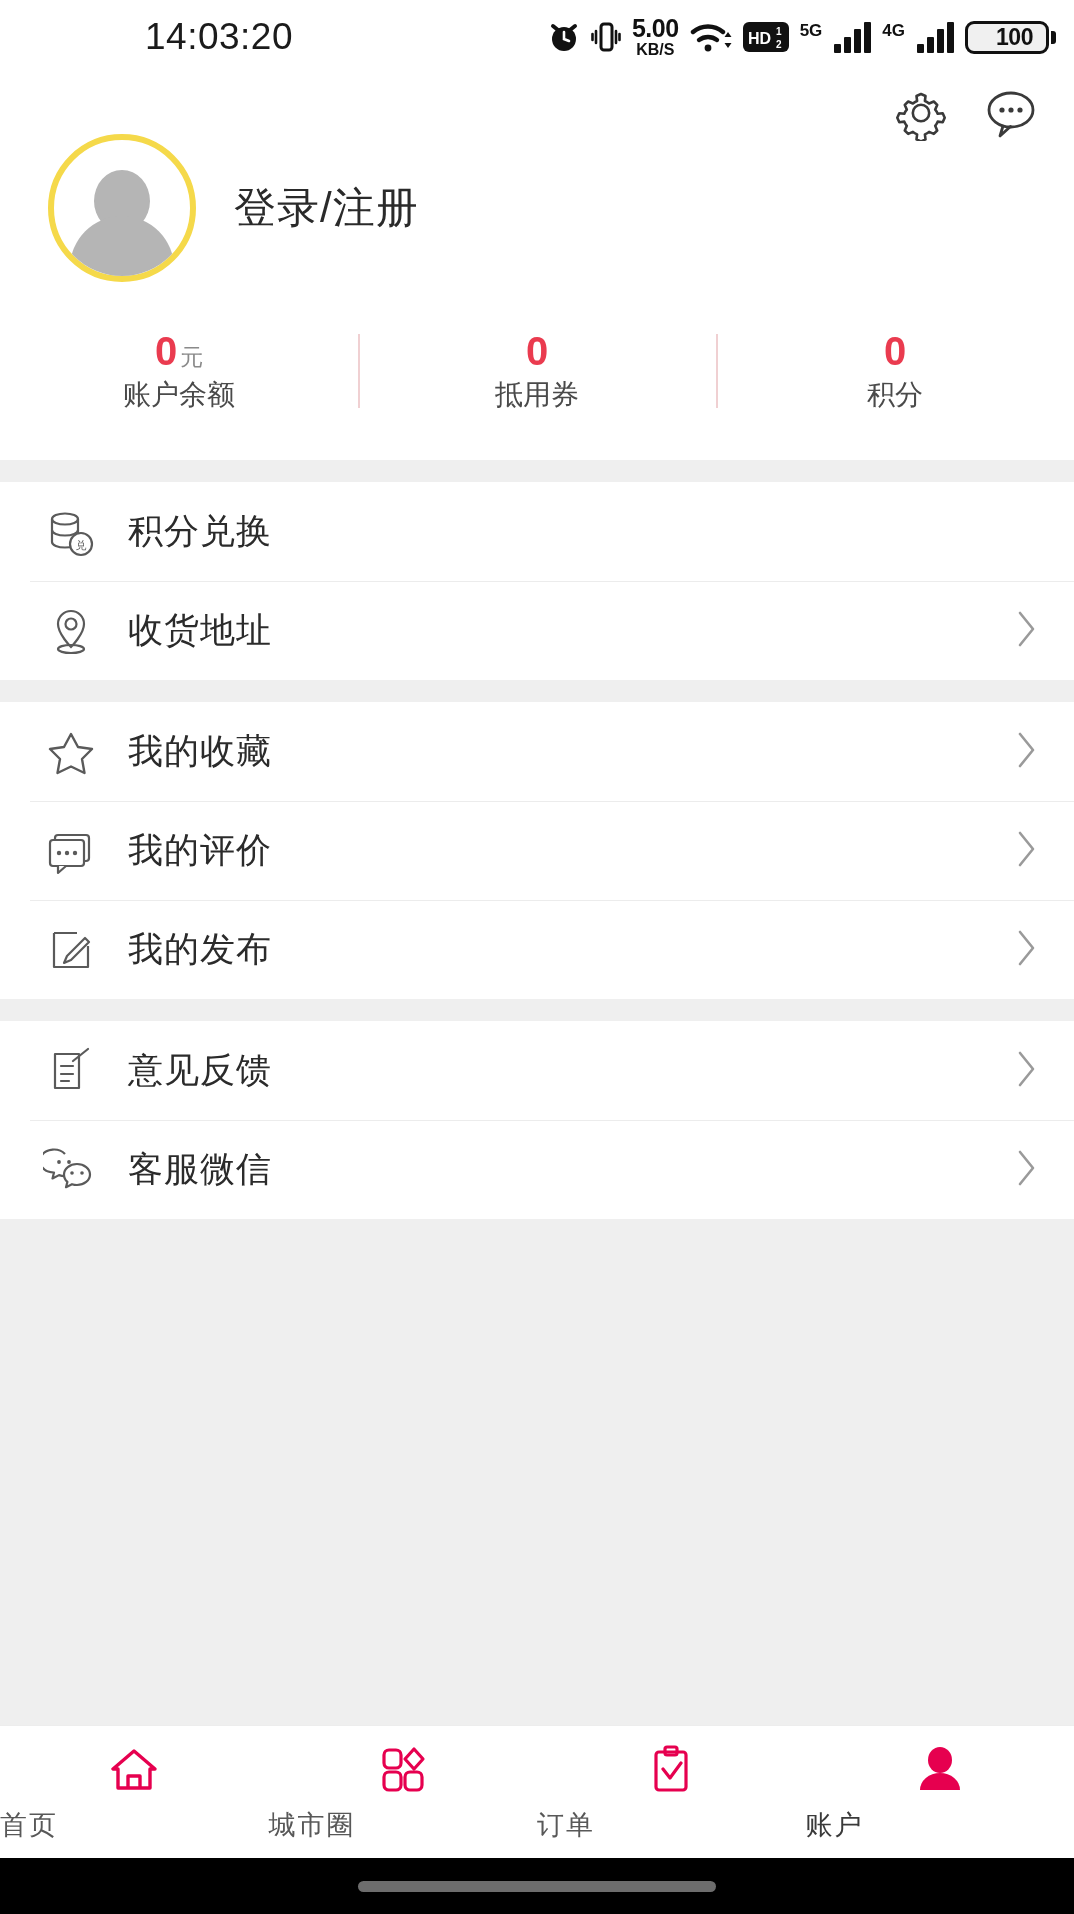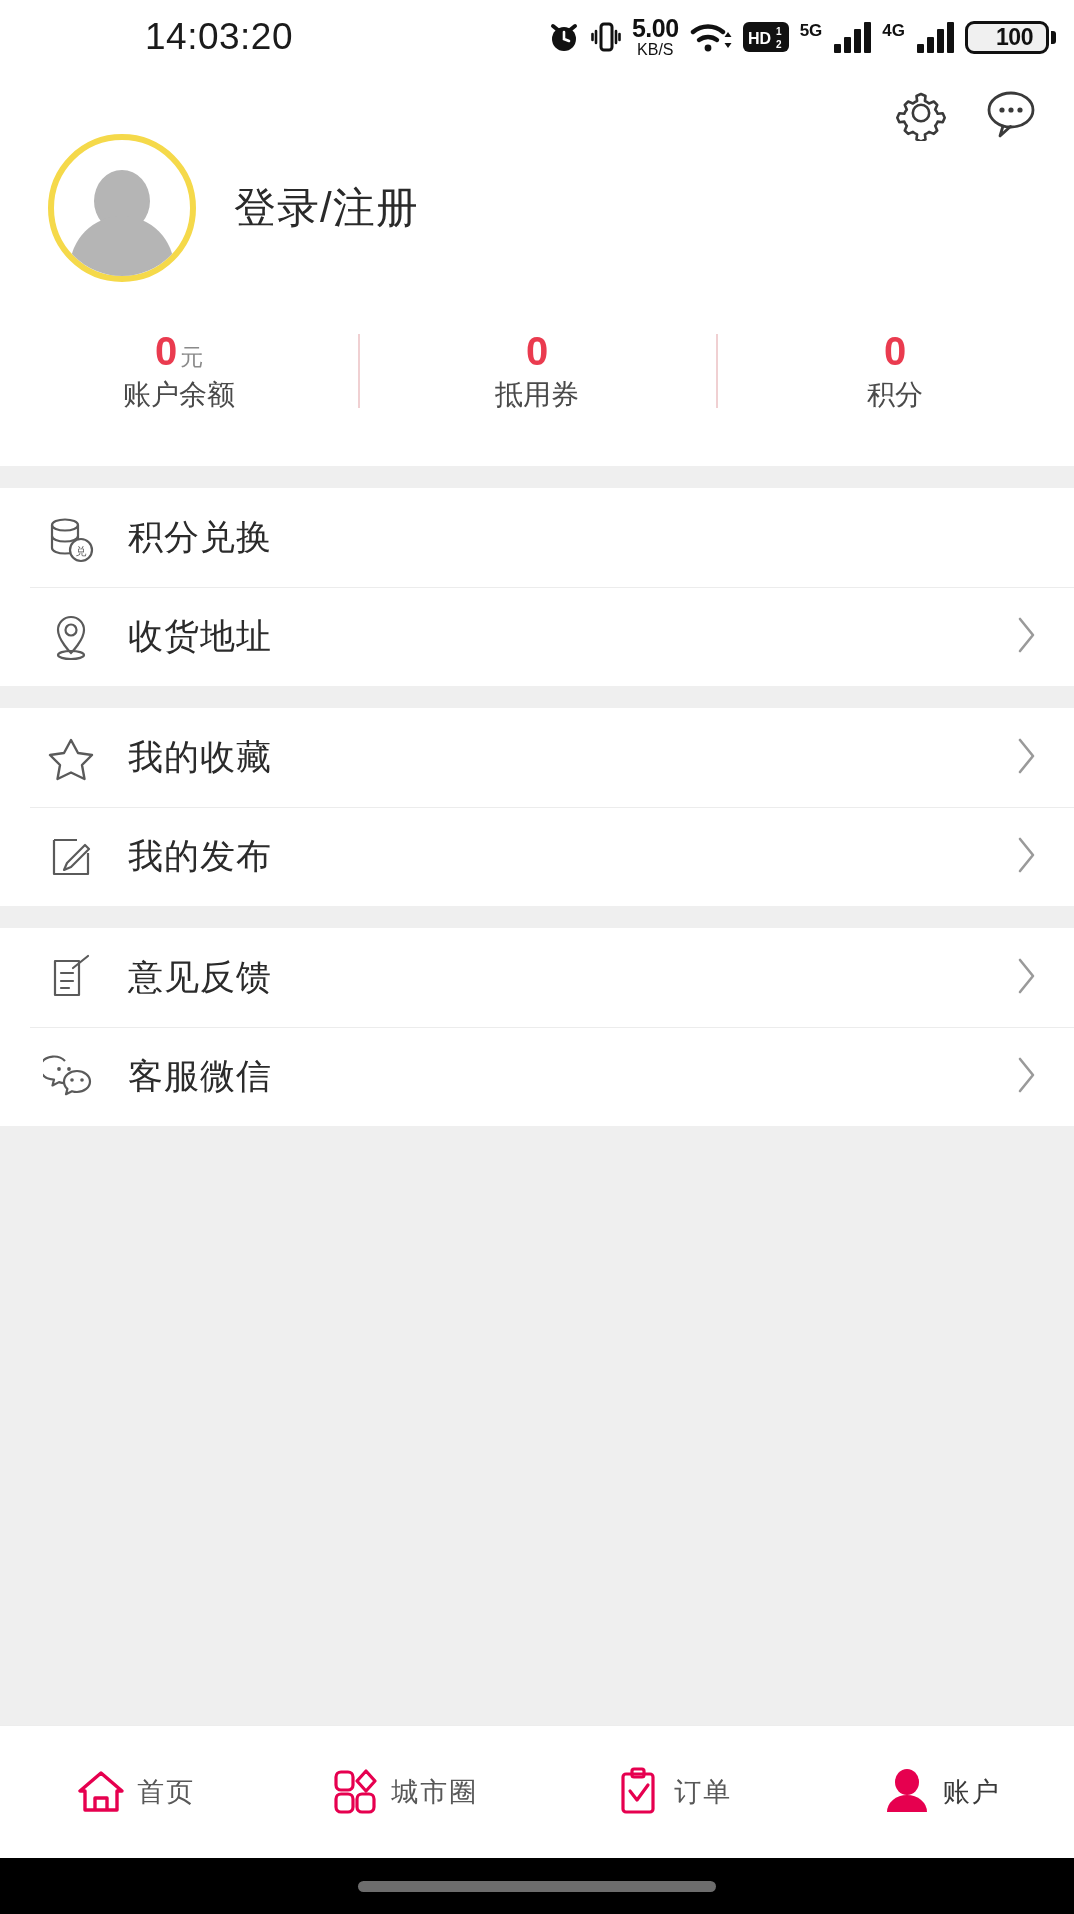--- a/index.html
+++ b/index.html
@@ -20,37 +20,37 @@
     position:absolute; left:145px; top:50%; transform:translateY(-50%);
     font-size:37px; font-weight:500; color:#1b1b1b; letter-spacing:.5px;
   }
   .sb-icons {
     position:absolute; right:18px; top:50%; transform:translateY(-50%);
     display:flex; align-items:center; gap:11px;
   }
   .sb-icons svg { display:block; }
   .kbs { display:flex; flex-direction:column; align-items:center; line-height:1; color:#111; }
   .kbs .k1 { font-size:25px; font-weight:700; letter-spacing:-.5px; }
-  .kbs .k2 { font-size:16px; font-weight:400; margin-top:1px; }
+  .kbs .k2 { font-size:16px; font-weight:700; margin-top:1px; }
   .net { display:flex; align-items:flex-end; gap:12px; }
   .net .lbl { font-size:17px; font-weight:700; color:#111; line-height:1; margin-bottom:14px; }
   .bars { display:flex; align-items:flex-end; gap:3px; }
   .bars i { width:7px; background:#111; display:block; border-radius:1px; }
   .batt {
     display:flex; align-items:center;
   }
   .batt-body {
     border:3px solid #111; border-radius:9px; height:33px; min-width:84px;
     display:flex; align-items:center; justify-content:center; background:#f0f0f0;padding-left:15px;
   }
   .batt-body span { font-size:23px; font-weight:700; color:#111; letter-spacing:-.5px; padding:0 7px; }
   .batt-cap { width:5px; height:13px; background:#111; border-radius:0 3px 3px 0; margin-left:2px; }
 
   
-  .header { background:#fff; position:relative; flex:0 0 auto; padding-bottom:16px; }
+  .header { background:#fff; position:relative; flex:0 0 auto; padding-bottom:10px; }
   .header-actions {
     position:absolute; right:34px; top:10px;
     display:flex; align-items:center; gap:32px;
   }
   .hicon { width:58px; height:58px; display:flex; align-items:center; justify-content:center; cursor:pointer; }
 
   .profile { display:flex; align-items:center; padding:60px 0 0 48px; }
   .avatar {
     width:148px; height:148px; border-radius:50%;
     border:6px solid #f5d94a; background:#fff;
@@ -88,21 +88,21 @@
   .chev { display:block; }
 
   
   .filler { flex:1 1 auto; background:#efefef; }
 
   
   .tabbar {
     flex:0 0 133px; background:#fff; display:flex; align-items:center;
     border-top:1px solid #ededed;
   }
-  .tab { flex:1; display:flex; flex-direction:row; align-items:center; justify-content:center; gap:8px; cursor:pointer; }
+  .tab { flex:1; display:flex; flex-direction:column; justify-content:center; gap:8px; cursor:pointer; }
   .tab-ico { height:58px; display:flex; align-items:center; justify-content:center; }
   .tab-label { font-size:27px; color:#585858; letter-spacing:2px; }
   .tab.active .tab-label { color:#3a3a3a; }
 
   
   .gesture { flex:0 0 56px; background:#000; display:flex; align-items:center; justify-content:center; }
   .gesture .pill { width:358px; height:11px; border-radius:6px; background:#6d6d6d; }
 </style>
 </head>
 <body>
@@ -278,20 +278,40 @@
       <span class="row-label">我的收藏</span>
       <span class="row-right">
         <span class="chev">
           <svg width="22" height="38" viewBox="0 0 22 38">
               <path d="M4 3 L17 19 L4 35" fill="none" stroke="#9a9a9a" stroke-width="2.6" stroke-linecap="round" stroke-linejoin="round"></path>
             </svg>
         </span>
       </span>
     </div>
 
+    <div class="row">
+      <span class="row-icon">
+        <svg width="56" height="56" viewBox="0 0 56 56">
+          <rect x="12" y="12" width="34" height="26" rx="3" fill="none" stroke="#5a5a5a" stroke-width="2.2"></rect>
+          <rect x="7" y="17" width="34" height="26" rx="3" fill="#fff" stroke="#5a5a5a" stroke-width="2.2"></rect>
+          <path d="M15 43 L15 50 L23 43" fill="#fff" stroke="#5a5a5a" stroke-width="2.2" stroke-linejoin="round"></path>
+          <circle cx="16" cy="30" r="2.2" fill="#5a5a5a"></circle>
+          <circle cx="24" cy="30" r="2.2" fill="#5a5a5a"></circle>
+          <circle cx="32" cy="30" r="2.2" fill="#5a5a5a"></circle>
+        </svg>
+      </span>
+      <span class="row-label">我的评价</span>
+      <span class="row-right">
+        <span class="chev">
+          <svg width="22" height="38" viewBox="0 0 22 38">
+              <path d="M4 3 L17 19 L4 35" fill="none" stroke="#9a9a9a" stroke-width="2.6" stroke-linecap="round" stroke-linejoin="round"></path>
+            </svg>
+        </span>
+      </span>
+    </div>
 
     <div class="row">
       <span class="row-icon">
         <svg width="56" height="56" viewBox="0 0 56 56">
           <path d="M11 11 L34 11 M11 11 L11 45 L45 45 L45 24" fill="none" stroke="#5a5a5a" stroke-width="2.2" stroke-linejoin="round"></path>
           <path d="M24 34 L21 41 L28 38 L46 20 L42 16 Z" fill="none" stroke="#5a5a5a" stroke-width="2.2" stroke-linejoin="round"></path>
         </svg>
       </span>
       <span class="row-label">我的发布</span>
       <span class="row-right">

